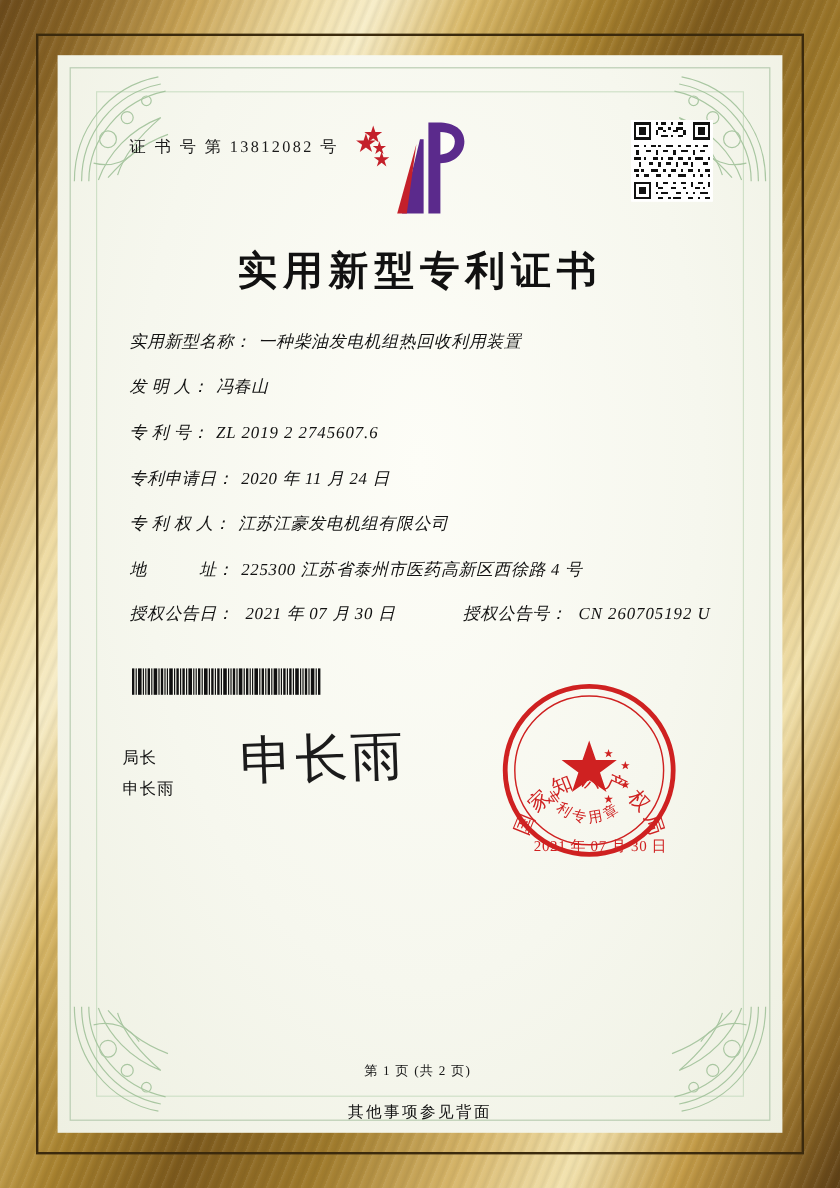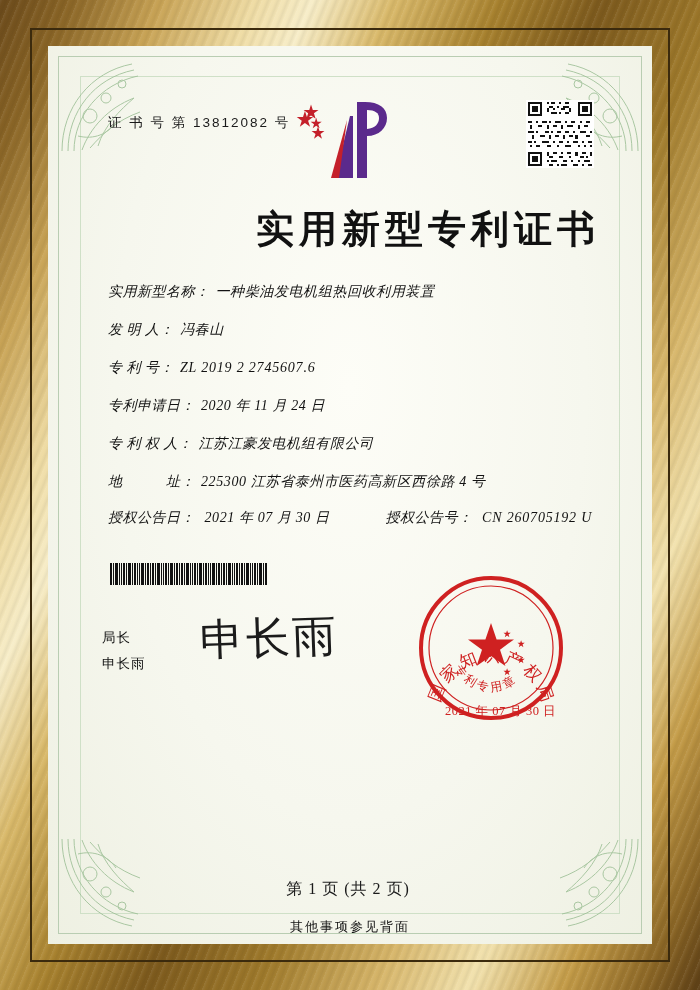--- a/index.html
+++ b/index.html
@@ -129,43 +129,43 @@
     position: relative;
     height: 96px;
   }
   .cert-no {
     position: absolute;
     left: 8px;
     top: 24px;
     font-size: 13.5px;
     color: #1a1a1a;
     letter-spacing: 2px;
-    font-family: Liberation Sans, sans-serif;
+    font-family: Liberation Serif, serif;
   }
   .emblem {
     position: absolute;
     left: 50%;
     top: 6px;
     transform: translateX(-50%);
     width: 110px;
     height: 88px;
   }
   .qr {
     position: absolute;
     right: 6px;
     top: 10px;
     width: 68px;
     height: 68px;
     background: #fff;
   }
 
   
   .title {
-    text-align: right;
-    font-size: 38px;
+    text-align: center;
+    font-size: 33px;
     letter-spacing: 5px;
     font-weight: bold;
     color: #111;
     margin: 18px 0 26px 0;
     font-family: "DejaVu Serif", "Liberation Serif", serif;
   }
 
   
   .fields {
     padding: 0 6px 0 8px;
@@ -269,21 +269,21 @@
     letter-spacing: 0.5px;
   }
 
   
   .page-no {
     position: absolute;
     bottom: 44px;
     left: 0;
     right: 4px;
     text-align: center;
-    font-size: 16px;
+    font-size: 11px;
     color: #1a1a1a;
     letter-spacing: 1px;
   }
   .footnote {
     position: absolute;
     bottom: 8px;
     left: 0;
     right: 0;
     text-align: center;
     font-size: 13px;

